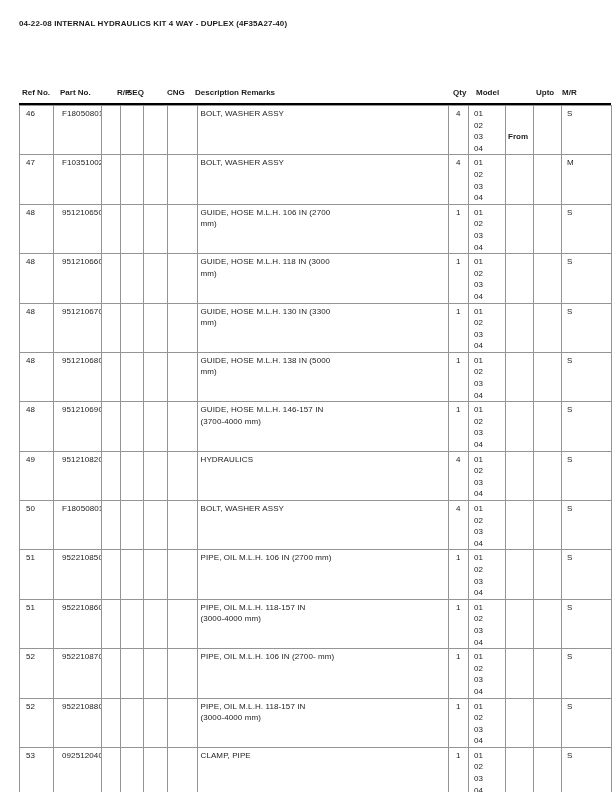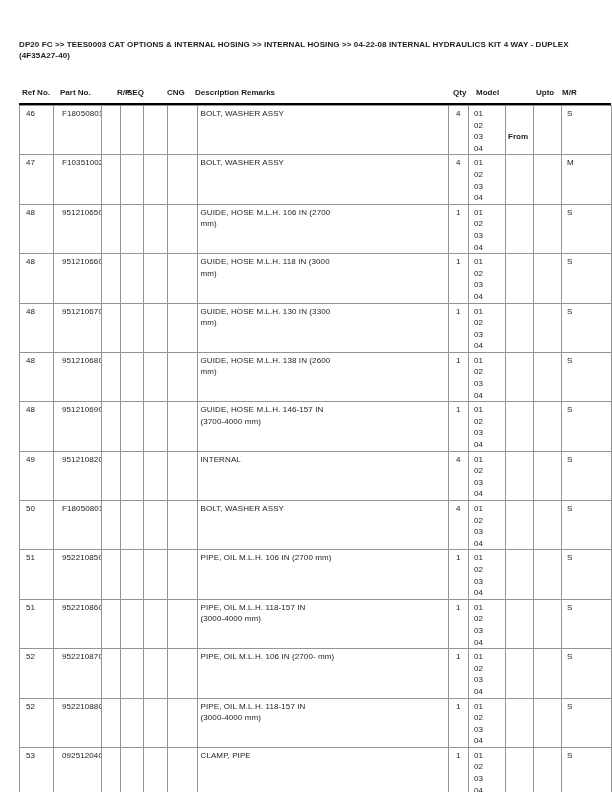--- a/index.html
+++ b/index.html
@@ -95,22 +95,22 @@
   .c-desc  { padding-left: 2.5px !important; margin-top: 14px; }
   .c-qty   { padding-left: 7px !important; }
   .c-model { padding-left: 5px !important; border-radius: 10px; }
   .c-mr    { padding-left: 5px !important; }
 </style>
 </head>
 <body>
 
 <div class="page">
 
-
-  <div class="breadcrumb">DP20 FC &gt;&gt; TEES0003 CAT OPTIONS &amp; INTERNAL HOSING &gt;&gt; INTERNAL HOSING &gt;&gt; 04-22-08 INTERNAL HYDRAULICS KIT 4 WAY - DUPLEX (4F35A27-40)</div>
+  <div class="title">04-22-08 INTERNAL HYDRAULICS KIT 4 WAY - DUPLEX (4F35A27-40)</div>
+
 
   <div class="col-headers">
     <span class="h-ref">Ref No.</span>
     <span class="h-part">Part No.</span>
     <span class="h-rp">R/P</span>
     <span class="h-seq">SEQ</span>
     <span class="h-cng">CNG</span>
     <span class="h-desc">Description Remarks</span>
     <span class="h-qty">Qty</span>
     <span class="h-model">Model</span>
@@ -226,21 +226,21 @@
         <td class="c-upto"></td>
         <td class="c-mr">S</td>
       </tr>
         <tr>
         <td class="c-ref">48</td>
         <td class="c-part">9512106800</td>
         <td class="c-sp"></td>
         <td class="c-rp"></td>
         <td class="c-seq"></td>
         <td class="c-cng"></td>
-        <td class="c-desc">GUIDE, HOSE M.L.H. 138 IN (2600
+        <td class="c-desc">GUIDE, HOSE M.L.H. 138 IN (5000
 mm)</td>
         <td class="c-qty">1</td>
         <td class="c-model">01
 02
 03
 04</td>
         <td class="c-from"></td>
         <td class="c-upto"></td>
         <td class="c-mr">S</td>
       </tr>
@@ -262,21 +262,21 @@
         <td class="c-upto"></td>
         <td class="c-mr">S</td>
       </tr>
         <tr>
         <td class="c-ref">49</td>
         <td class="c-part">9512108200</td>
         <td class="c-sp"></td>
         <td class="c-rp"></td>
         <td class="c-seq"></td>
         <td class="c-cng"></td>
-        <td class="c-desc">INTERNAL</td>
+        <td class="c-desc">HYDRAULICS</td>
         <td class="c-qty">4</td>
         <td class="c-model">01
 02
 03
 04</td>
         <td class="c-from"></td>
         <td class="c-upto"></td>
         <td class="c-mr">S</td>
       </tr>
         <tr>

